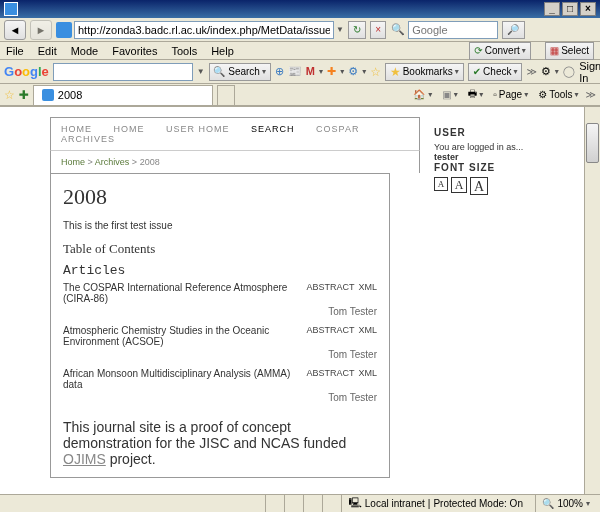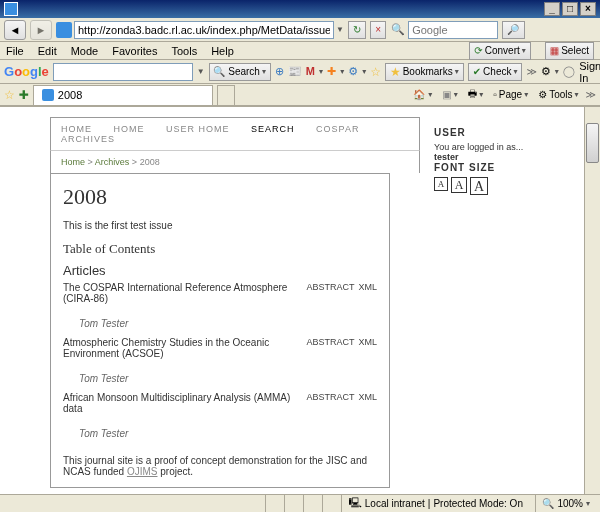--- a/index.html
+++ b/index.html
@@ -36,28 +36,28 @@
 .journal-title { font-size: 24px; font-weight: normal; margin-bottom: 6px; }
 .nav { border: 1px solid #999; border-bottom: none; padding: 6px 10px; font-family: Verdana, sans-serif; font-size: 9px; letter-spacing: 1px; color: #888; }
 .nav a { color: #888; margin-right: 18px; text-decoration: none; }
 .nav a.active { color: #000; }
 .breadcrumb { border: 1px solid #999; border-top: 1px solid #ccc; border-bottom: none; padding: 6px 10px; font-family: Verdana, sans-serif; font-size: 9px; color: #888; }
 .breadcrumb a { color: #5a7a3a; text-decoration: none; }
 .main-layout { display: flex; }
 .main-col { border: 1px solid #999; padding: 10px 12px; width: 340px; font-family: Verdana, sans-serif; font-size: 10px; color: #333; }
 .main-col h1 { font-family: Georgia, serif; font-size: 22px; font-weight: normal; margin-bottom: 10px; }
 .main-col h2 { font-family: Georgia, serif; font-size: 13px; font-weight: normal; margin: 10px 0 6px; }
-.main-col h3 { font-family: Liberation Sans, sans-serif; font-size: 13px; font-weight: normal; margin: 6px 0 4px; }
+.main-col h3 { font-family: Liberation Mono, monospace; font-size: 13px; font-weight: normal; margin: 6px 0 4px; }
 .article { margin-bottom: 8px; }
 .article-row { display: flex; justify-content: space-between; align-items: flex-start; }
 .article-title { flex: 1; padding-right: 10px; }
 .article-links { font-size: 9px; white-space: nowrap; }
 .article-links a { color: #444; margin-left: 4px; }
-.author { font-style: italic; color: #666; padding-left: 16px; margin-top: 14px; }
-.footer-note { margin-top: 16px; font-size: 10px; }
+.author { color: #666; padding-left: 16px; margin-top: 2px; text-align: right; }
+.footer-note { margin-top: 16px; font-size: 14px; }
 .footer-note a { color: #888; text-decoration: underline; }
 .side-col { width: 130px; padding: 10px 0 10px 14px; font-family: Verdana, sans-serif; font-size: 9px; color: #333; }
 .side-col h4 { font-size: 10px; letter-spacing: 1px; margin-bottom: 4px; }
 .side-col ul { list-style: disc; padding-left: 20px; margin: 4px 0 10px; }
 .side-col ul li a { color: #5a7a3a; text-decoration: underline; }
 .fontsize { display: flex; gap: 3px; margin-top: 3px; }
 .fontsize div { border: 1px solid #333; width: 14px; height: 14px; text-align: center; line-height: 13px; font-family: Georgia; }
 .fontsize div:nth-child(2) { width: 16px; height: 16px; font-size: 12px; line-height: 15px; }
 .fontsize div:nth-child(3) { width: 18px; height: 18px; font-size: 14px; line-height: 17px; }
 .statusbar { position: fixed; bottom: 0; left: 0; right: 0; height: 18px; background: #ece9d8; border-top: 1px solid #aca899; display: flex; align-items: center; font-size: 10px; padding: 0 4px; gap: 6px; }

